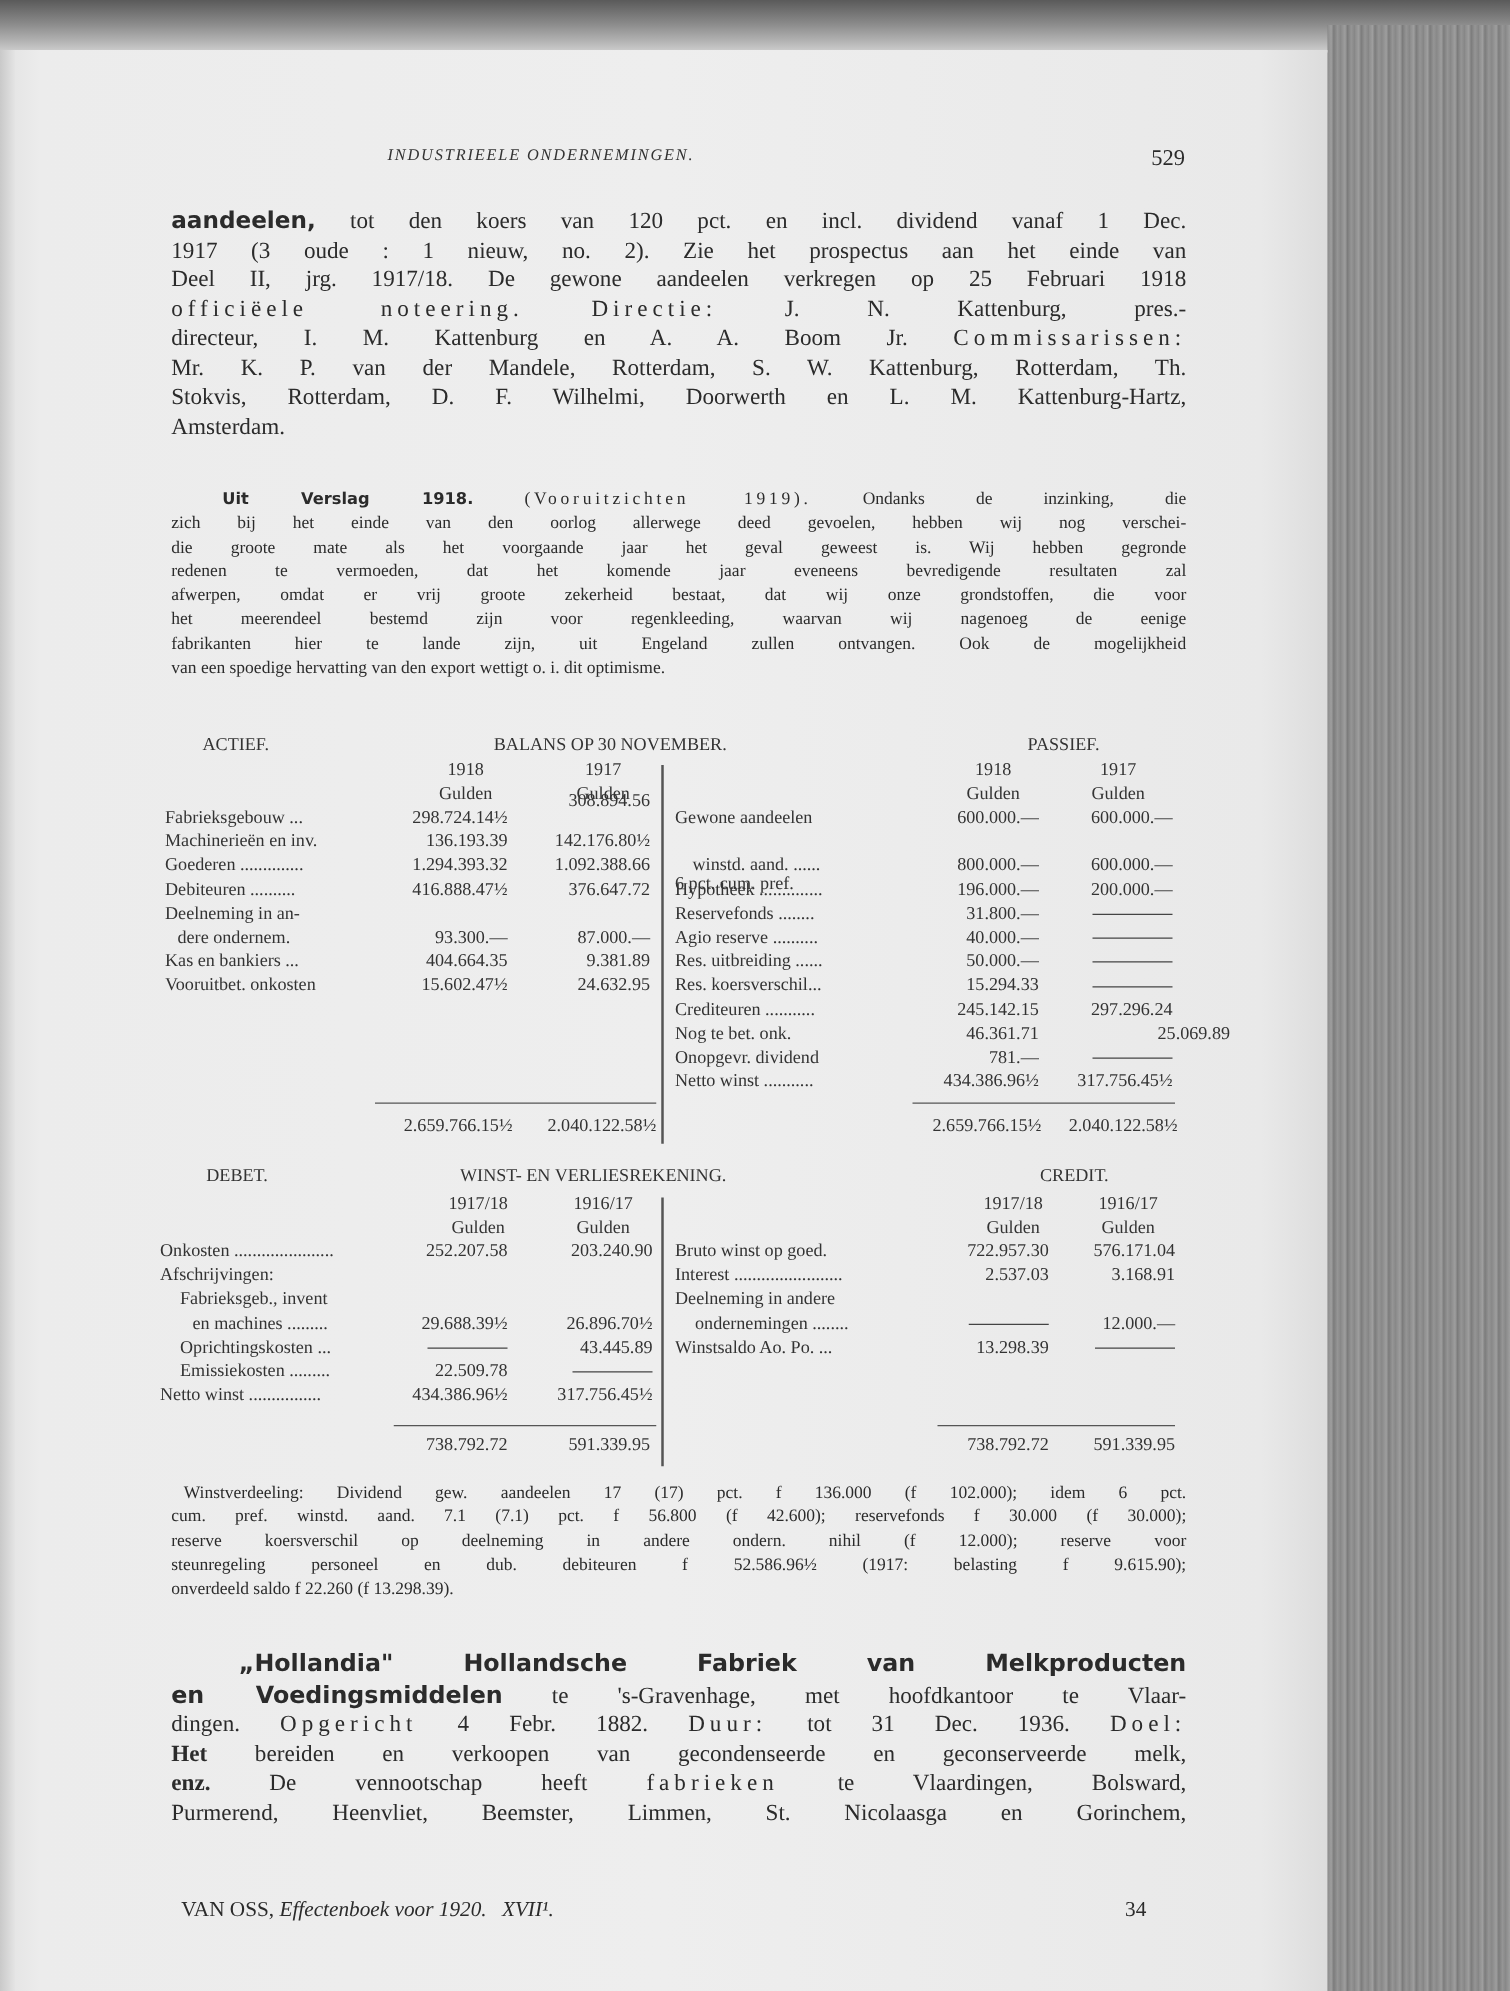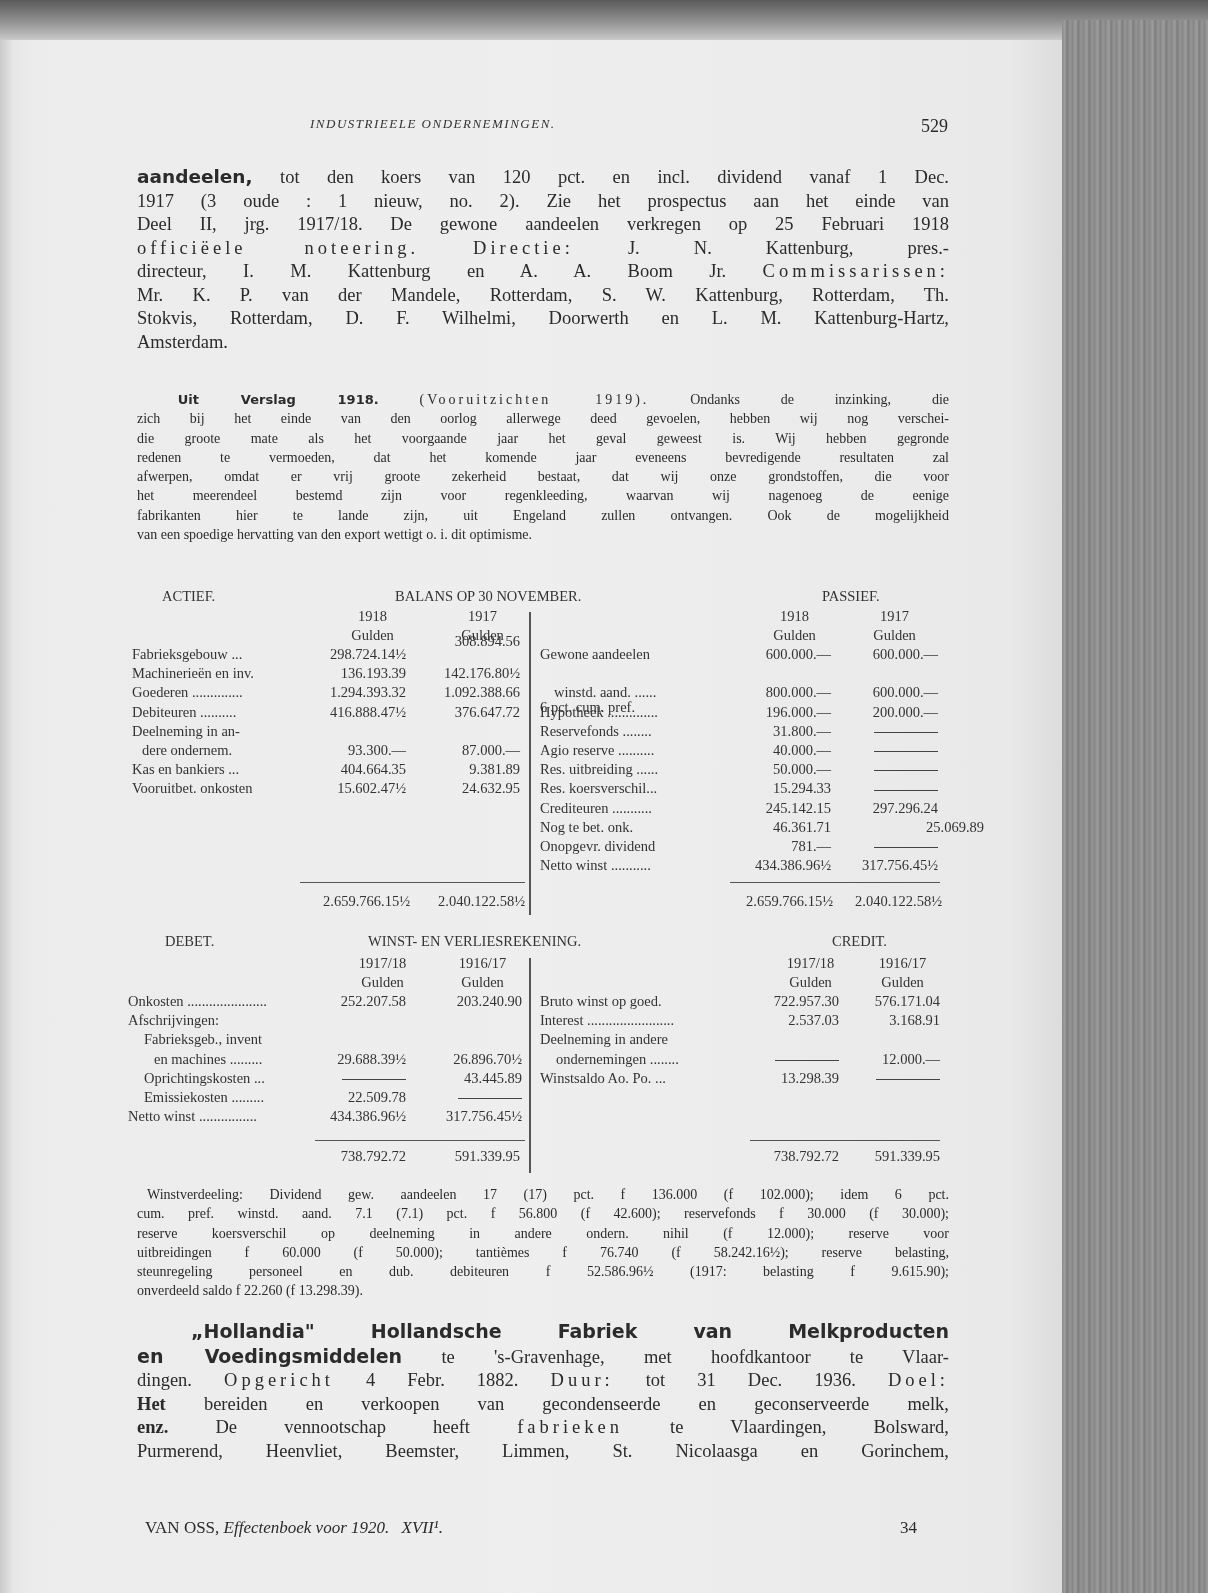--- a/index.html
+++ b/index.html
@@ -223,21 +223,20 @@
     <div class="cell r" style="left: 310px; top: 1148px; width: 96px;">738.792.72</div>
     <div class="cell r" style="left: 410px; top: 1148px; width: 110px;">591.339.95</div>
     <div class="cell r" style="left: 745px; top: 1148px; width: 94px;">738.792.72</div>
     <div class="cell r" style="left: 845px; top: 1148px; width: 95px;">591.339.95</div>
   </div>
 
 <div class="abs para winst">
   <span class="line" style="padding-left:10px">Winstverdeeling: Dividend gew. aandeelen 17 (17) pct. f 136.000 (f 102.000); idem 6 pct.</span>
   <span class="line">cum. pref. winstd. aand. 7.1 (7.1) pct. f 56.800 (f 42.600); reservefonds f 30.000 (f 30.000);</span>
   <span class="line">reserve koersverschil op deelneming in andere ondern. nihil (f 12.000); reserve voor</span>
-  <span class="line">uitbreidingen f 60.000 (f 50.000); tantièmes f 76.740 (f 58.242.16½); reserve belasting,</span>
   <span class="line">steunregeling personeel en dub. debiteuren f 52.586.96½ (1917: belasting f 9.615.90);</span>
   <span class="line last">onverdeeld saldo f 22.260 (f 13.298.39).</span>
 </div>
 
 <div class="abs para hollandia">
   <span class="line">&nbsp;<span class="hollandia-title">„Hollandia" Hollandsche Fabriek van Melkproducten</span></span>
   <span class="line"><span class="hollandia-title">en Voedingsmiddelen</span><span> te 's-Gravenhage, met hoofdkantoor te Vlaar-</span></span>
   <span class="line"><span>dingen. </span><span class="spaced">Opgericht</span><span> 4 Febr. 1882. </span><span class="spaced">Duur:</span><span> tot 31 Dec. 1936. </span><span class="spaced">Doel:</span></span>
   <span class="line"><b>Het</b><span> bereiden en verkoopen van gecondenseerde en geconserveerde melk,</span></span>
   <span class="line"><b>enz.</b><span> De vennootschap heeft </span><span class="spaced">fabrieken</span><span> te Vlaardingen, Bolsward,</span></span>

